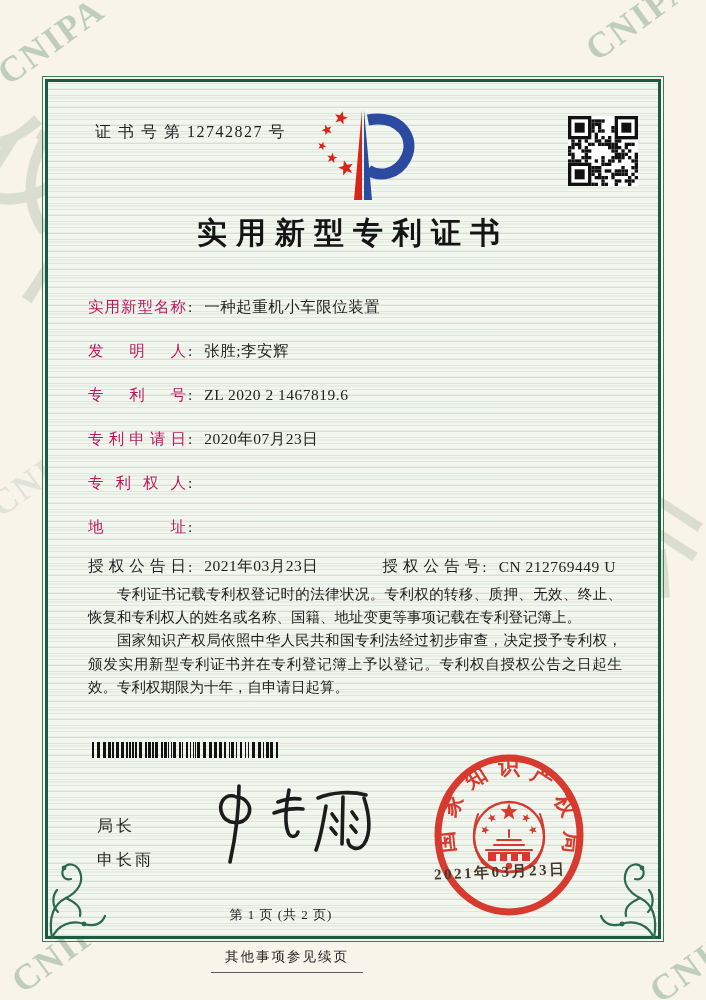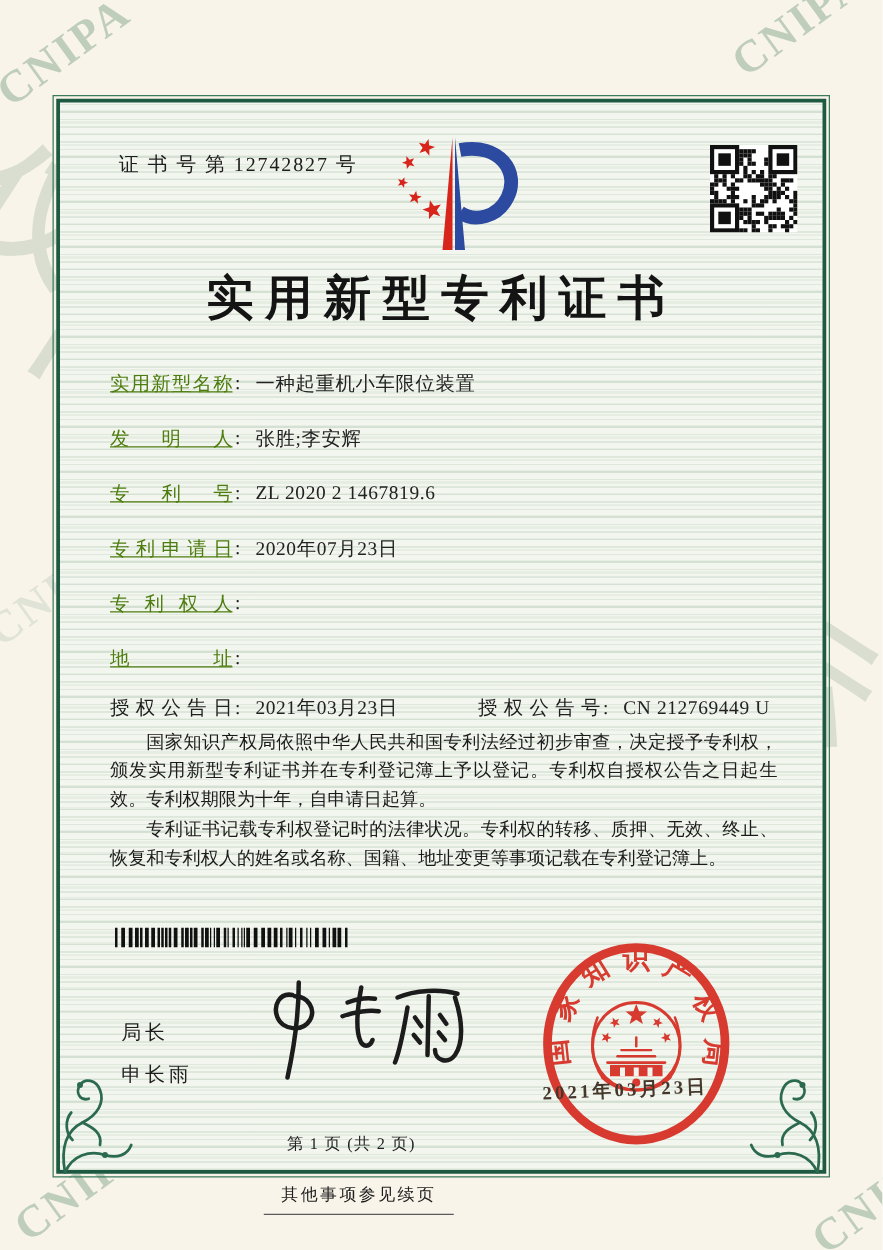--- a/index.html
+++ b/index.html
@@ -21,25 +21,25 @@
   .frame-inner{width:100%;height:100%;box-sizing:border-box;border:3px solid #1e5a42;
         background:
           repeating-linear-gradient(0deg, rgba(140,172,146,0.20) 0px, rgba(140,172,146,0.20) 1px, rgba(255,255,255,0) 1px, rgba(255,255,255,0) 6px),
           repeating-linear-gradient(0deg, rgba(120,160,130,0.10) 0px, rgba(120,160,130,0.10) 2px, rgba(255,255,255,0) 2px, rgba(255,255,255,0) 9px),
           #f3f6ee;}
   .flourish{position:absolute;z-index:2;}
 
   
   .abs{position:absolute;z-index:3;}
   .cert-no{left:95px;top:122px;font-size:16px;color:#1d1d1d;letter-spacing:1.5px;}
-  .title{left:0;top:213px;width:706px;text-align:center;font-size:38px;font-weight:bold;
+  .title{left:0;top:213px;width:706px;text-align:center;font-size:30px;font-weight:bold;
          color:#141414;letter-spacing:9px;}
   .fields{left:88px;top:285px;}
   .frow{height:44px;display:flex;align-items:center;font-size:15.5px;color:#222;}
-  .flabel{display:inline-block;width:98px;text-align:justify;text-align-last:justify;color:#4d7c0f;text-decoration:underline;}
+  .flabel{display:inline-block;width:98px;text-align:justify;text-align-last:justify;color:#be185d;}
   .fcolon{margin:0 12px 0 2px;}
   .fvalue{white-space:nowrap;letter-spacing:0.5px;}
   .grant-row{left:88px;top:556px;display:flex;font-size:15.5px;color:#222;align-items:center;}
   .grant-second{margin-left:64px;display:flex;align-items:center;justify-content:center;}
   .glabel{display:inline-block;width:98px;text-align:justify;text-align-last:justify;color:#1e1e1e;}
   .body-text{left:88px;top:583px;width:534px;font-size:14.5px;line-height:1.6;color:#1b1b1b;
              text-align:justify;}
   .body-text p{margin:0;text-indent:2em;}
   .signer{left:97px;font-family:"Liberation Sans","DejaVu Sans",sans-serif;
           font-size:16px;color:#1f1f1f;letter-spacing:3px;margin-top:16px;}
@@ -304,22 +304,22 @@
       <span class="fcolon">:</span>
     <span class="fvalue">2021年03月23日</span>
     <span class="grant-second">
       <span class="glabel">授权公告号</span>
         <span class="fcolon">:</span>
       <span class="fvalue">CN 212769449 U</span>
     </span>
   </div>
 
   <div class="abs body-text">
+    <p>专利证书记载专利权登记时的法律状况。专利权的转移、质押、无效、终止、恢复和专利权人的姓名或名称、国籍、地址变更等事项记载在专利登记簿上。</p>
     <p>国家知识产权局依照中华人民共和国专利法经过初步审查，决定授予专利权，颁发实用新型专利证书并在专利登记簿上予以登记。专利权自授权公告之日起生效。专利权期限为十年，自申请日起算。</p>
-    <p>专利证书记载专利权登记时的法律状况。专利权的转移、质押、无效、终止、恢复和专利权人的姓名或名称、国籍、地址变更等事项记载在专利登记簿上。</p>
   </div>
 
   <svg class="abs barcode-box" width="190" height="16" viewBox="0 0 190 16">
     <g id="barcode-bars" fill="#111111">
         <rect x="0" y="0" width="2" height="16"></rect>
         <rect x="5" y="0" width="3" height="16"></rect>
         <rect x="11" y="0" width="3" height="16"></rect>
         <rect x="16" y="0" width="3" height="16"></rect>
         <rect x="20" y="0" width="2" height="16"></rect>
         <rect x="24" y="0" width="3" height="16"></rect>

